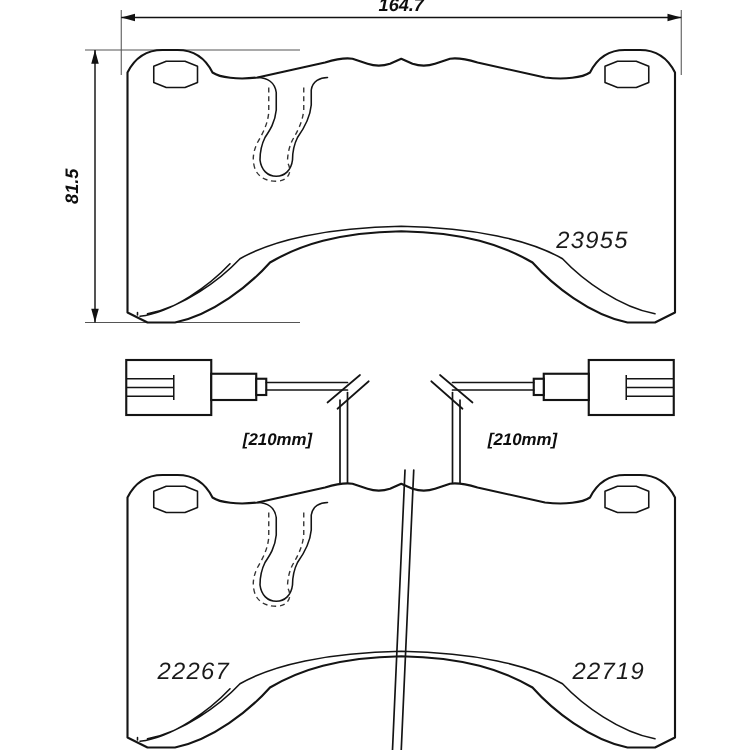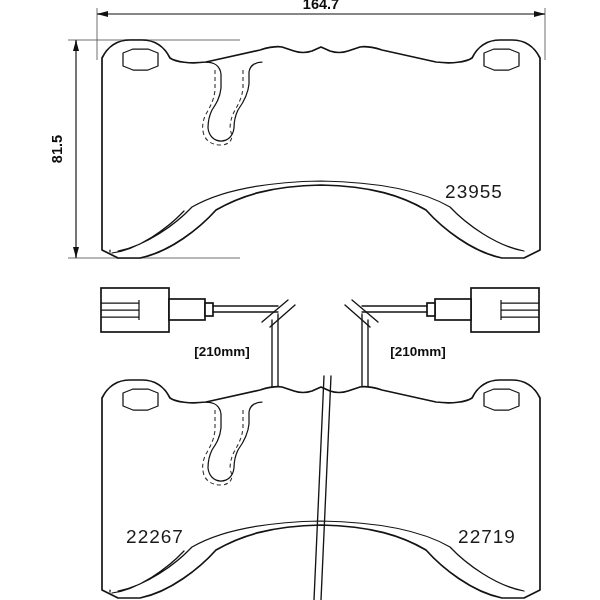--- a/index.html
+++ b/index.html
@@ -11,20 +11,21 @@
     width: 600px;
     height: 600px;
     font-family: "Liberation Sans", sans-serif;
     overflow: hidden;
   }
   #drawing-root {
     position: relative;
     width: 600px;
     height: 600px;
     background: #ffffff;
+    font-style: italic;
   }
   svg#tech-drawing {
     display: block;
     width: 600px;
     height: 600px;
   }
   .outline {
     fill: #ffffff;
     stroke: #141414;
     stroke-width: 1.7;

